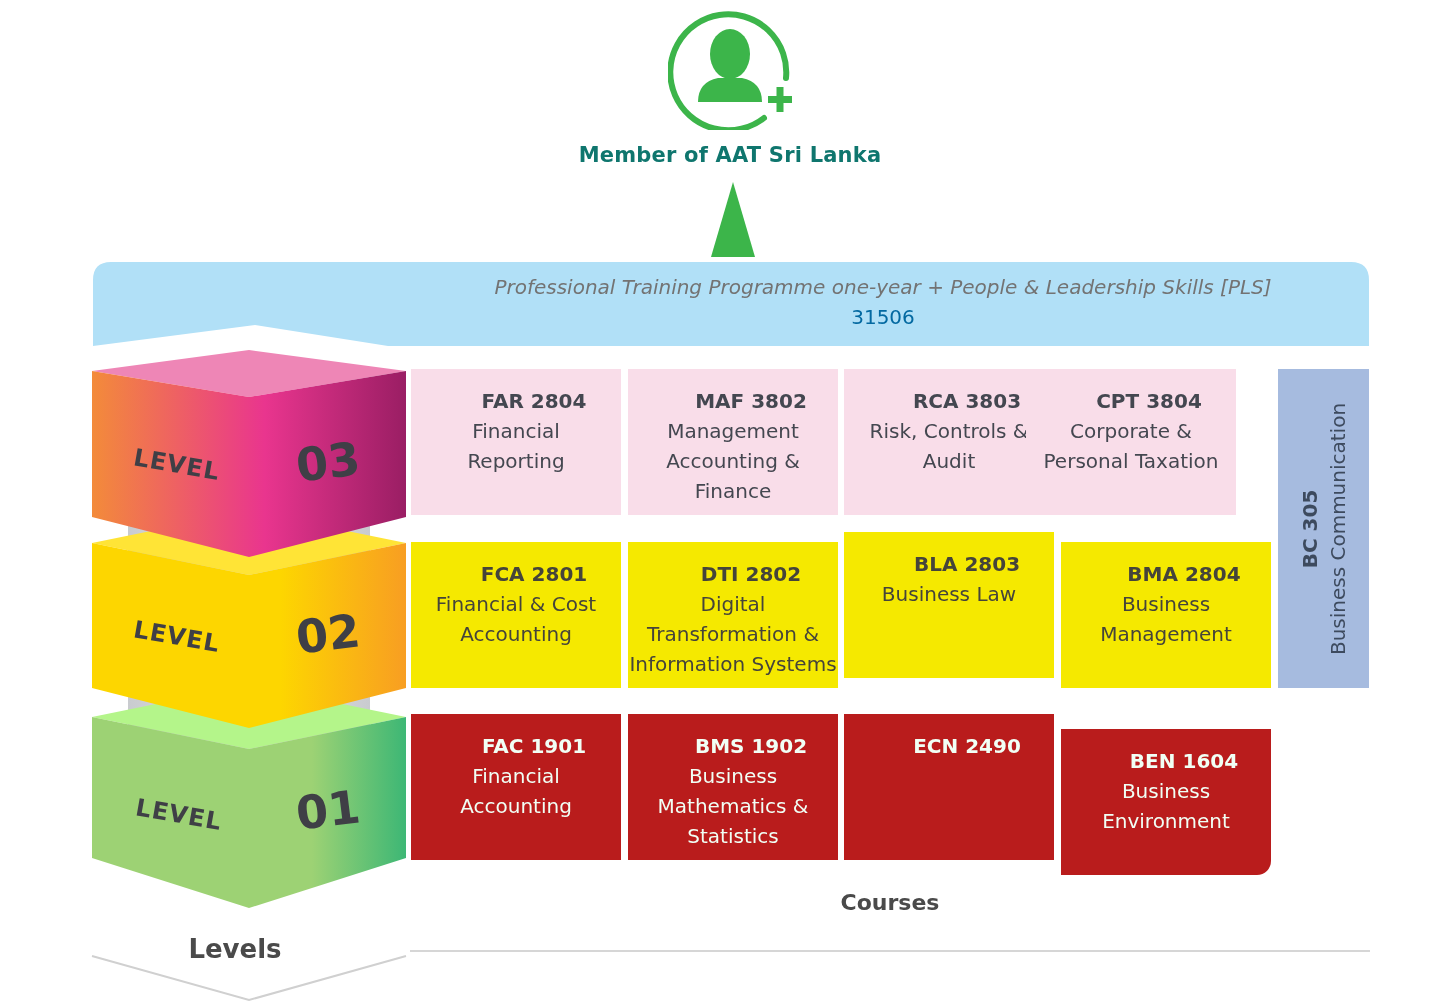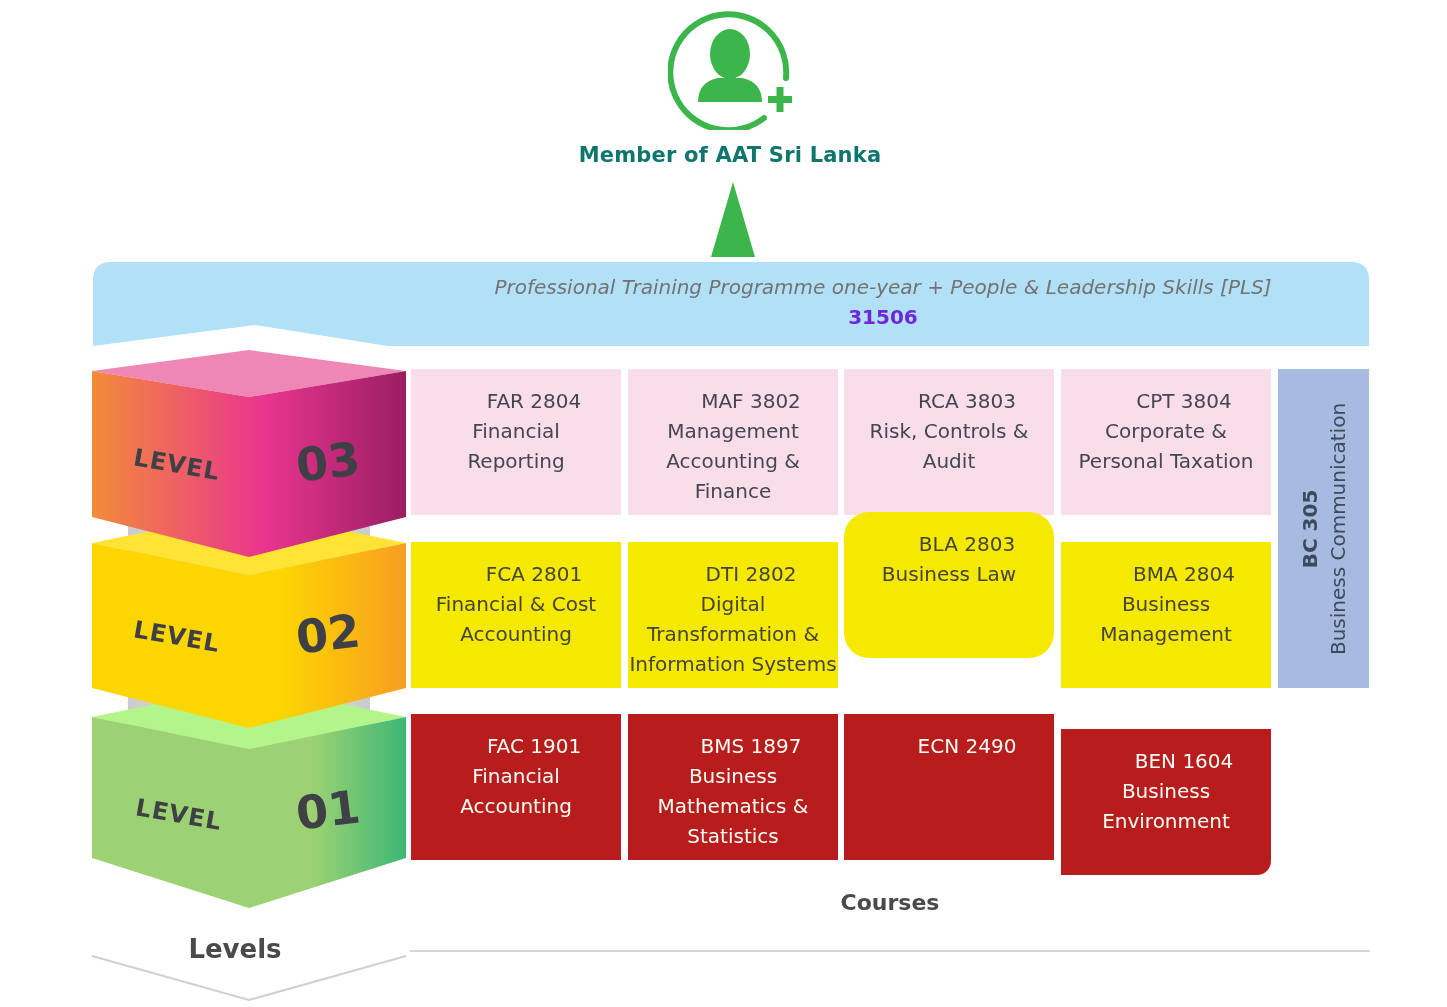--- a/index.html
+++ b/index.html
@@ -10,32 +10,32 @@
   
   #member-icon { left: 668px; top: 10px; width: 130px; height: 120px; }
   #member-title { left: 540px; top: 143px; width: 380px; text-align: center;
                   font-size: 21px; font-weight: bold; color: #0f766e; letter-spacing: 0.2px; }
   #arrow-up { left: 708px; top: 182px; width: 50px; height: 75px; }
 
   
   #ptp-banner { left: 93px; top: 262px; width: 1276px; height: 84px; }
   #ptp-text { left: 400px; top: 272px; width: 966px; text-align: center; }
   #ptp-title { font-size: 20px; color: #737373; display: block; line-height: 30px; font-style: italic; }
-  #ptp-code { font-size: 20px; font-weight: bold; color: #6d28d9; display: block; line-height: 30px; }
+  #ptp-code { font-size: 20px; font-weight: normal; color: #0369a1; display: block; line-height: 30px; }
 
   
   #cubes { left: 88px; top: 345px; width: 322px; height: 570px; }
   .cube-label { position: absolute; font-weight: bold; color: #3f3f46; }
   .lvl-word { font-size: 24px; transform: rotate(10deg); transform-origin: left center; letter-spacing: 1px; }
   .lvl-num { font-size: 46px; transform: rotate(-7deg); }
 
   
   .course { position: absolute; width: 210px; height: 146px; box-sizing: border-box;
             text-align: center; padding-top: 17px; font-size: 20px; line-height: 30px; }
-  .course .code { font-weight: normal; display: block; padding-left: 36px; }
+  .course .code { font-weight: bold; display: block; padding-left: 36px; }
   .course .name { display: block; white-space: pre-line; }
   .row3 { background: #f9dde9; color: #444750; }
   .row2 { background: #f5e900; color: #45443a; }
   .row1 { background: #b91c1c; color: #f1fff5; }
   .row1.last { border-bottom-right-radius: 14px; margin-top: 15px; }
 
   #bc-box { left: 1278px; top: 369px; width: 91px; height: 319px; background: #a6bbdf; }
   #bc-text { position: absolute; left: 50%; top: 50%; width: 300px;
              transform: translate(-50%, -50%) rotate(-90deg); text-align: center;
              color: #3d4a5e; font-size: 20px; line-height: 28px; }
@@ -132,54 +132,54 @@
   <span class="code">MAF 3802</span>
   <span class="name">Management
 Accounting &amp;
 Finance</span>
 </div>
 <div class="course row3" style="left:844px;top:369px;">
   <span class="code">RCA 3803</span>
   <span class="name">Risk, Controls &amp;
 Audit</span>
 </div>
-<div class="course row3" style="left:1061px;top:369px;">
+<div class="course row3" style="left:1026px;top:369px;">
   <span class="code">CPT 3804</span>
   <span class="name">Corporate &amp;
 Personal Taxation</span>
 </div>
 
 <div class="course row2" style="left:411px;top:542px;">
   <span class="code">FCA 2801</span>
   <span class="name">Financial &amp; Cost
 Accounting</span>
 </div>
 <div class="course row2" style="left:628px;top:542px;">
   <span class="code">DTI 2802</span>
   <span class="name">Digital
 Transformation &amp;
 Information Systems</span>
 </div>
-<div class="course row2" style="left:844px;top:512px;border-radius:25px;">
+<div class="course row2" style="left:844px;top:532px;">
   <span class="code">BLA 2803</span>
   <span class="name">Business Law</span>
 </div>
 <div class="course row2" style="left:1061px;top:542px;">
   <span class="code">BMA 2804</span>
   <span class="name">Business
 Management</span>
 </div>
 
 <div class="course row1" style="left:411px;top:714px;">
   <span class="code">FAC 1901</span>
   <span class="name">Financial
 Accounting</span>
 </div>
 <div class="course row1" style="left:628px;top:714px;">
-  <span class="code">BMS 1897</span>
+  <span class="code">BMS 1902</span>
   <span class="name">Business
 Mathematics &amp;
 Statistics</span>
 </div>
 <div class="course row1" style="left:844px;top:714px;">
   <span class="code">ECN 2490</span>
 </div>
 <div class="course row1 last" style="left:1061px;top:714px;">
   <span class="code">BEN 1604</span>
   <span class="name">Business

